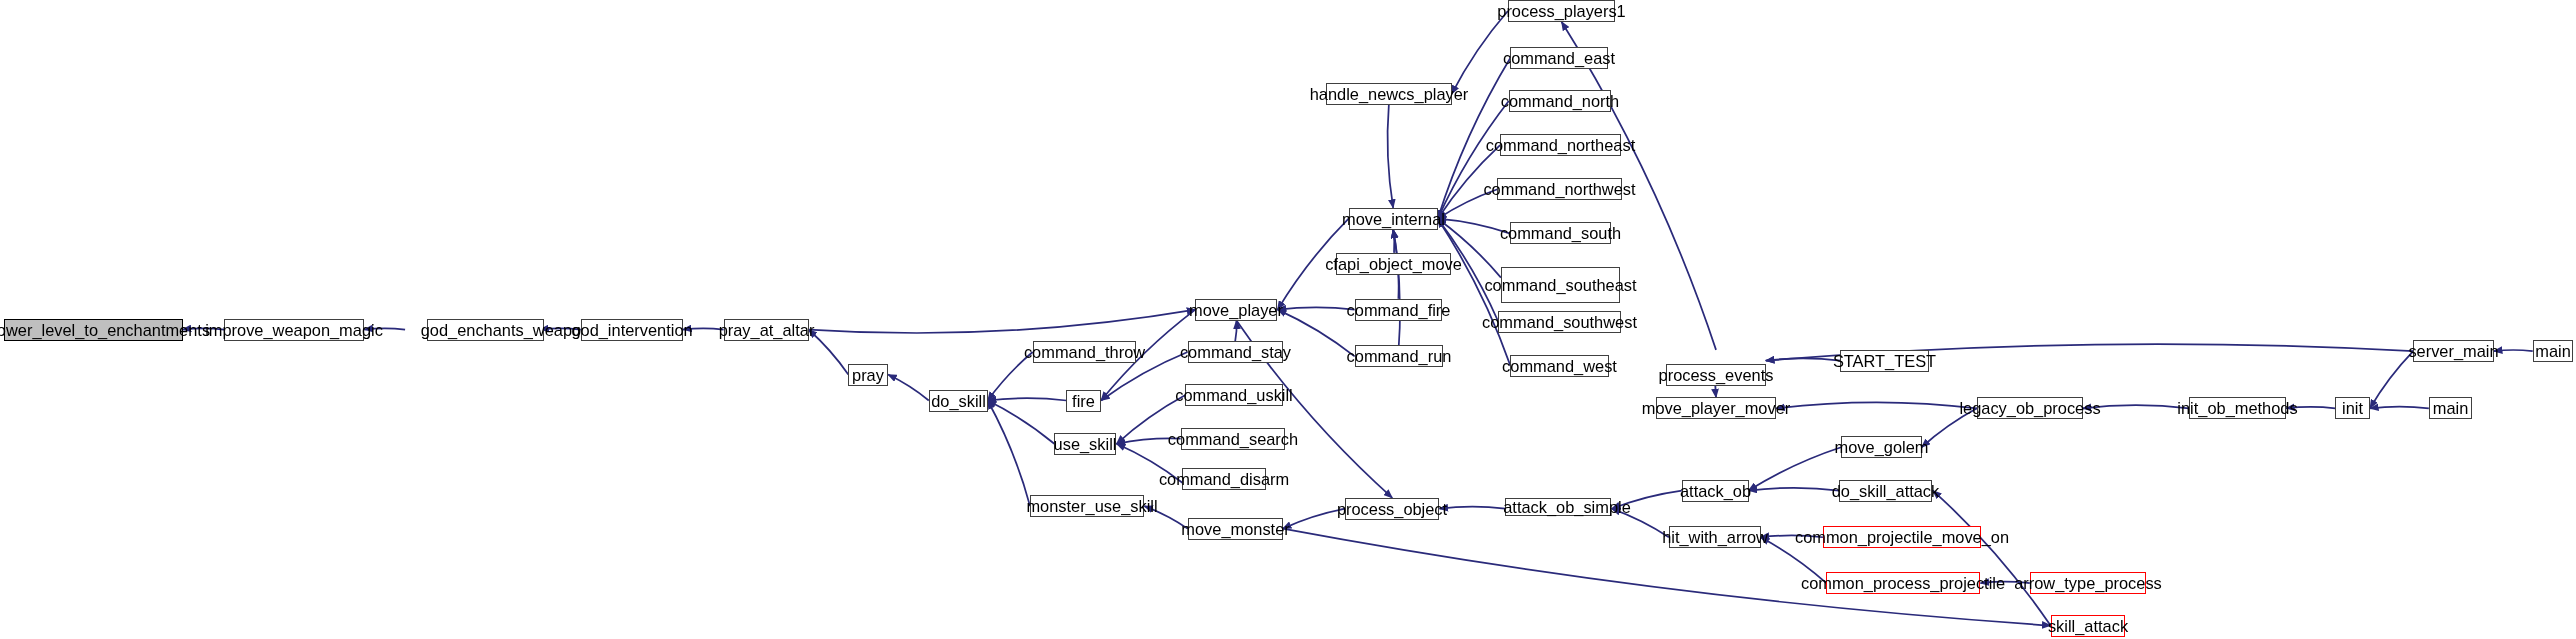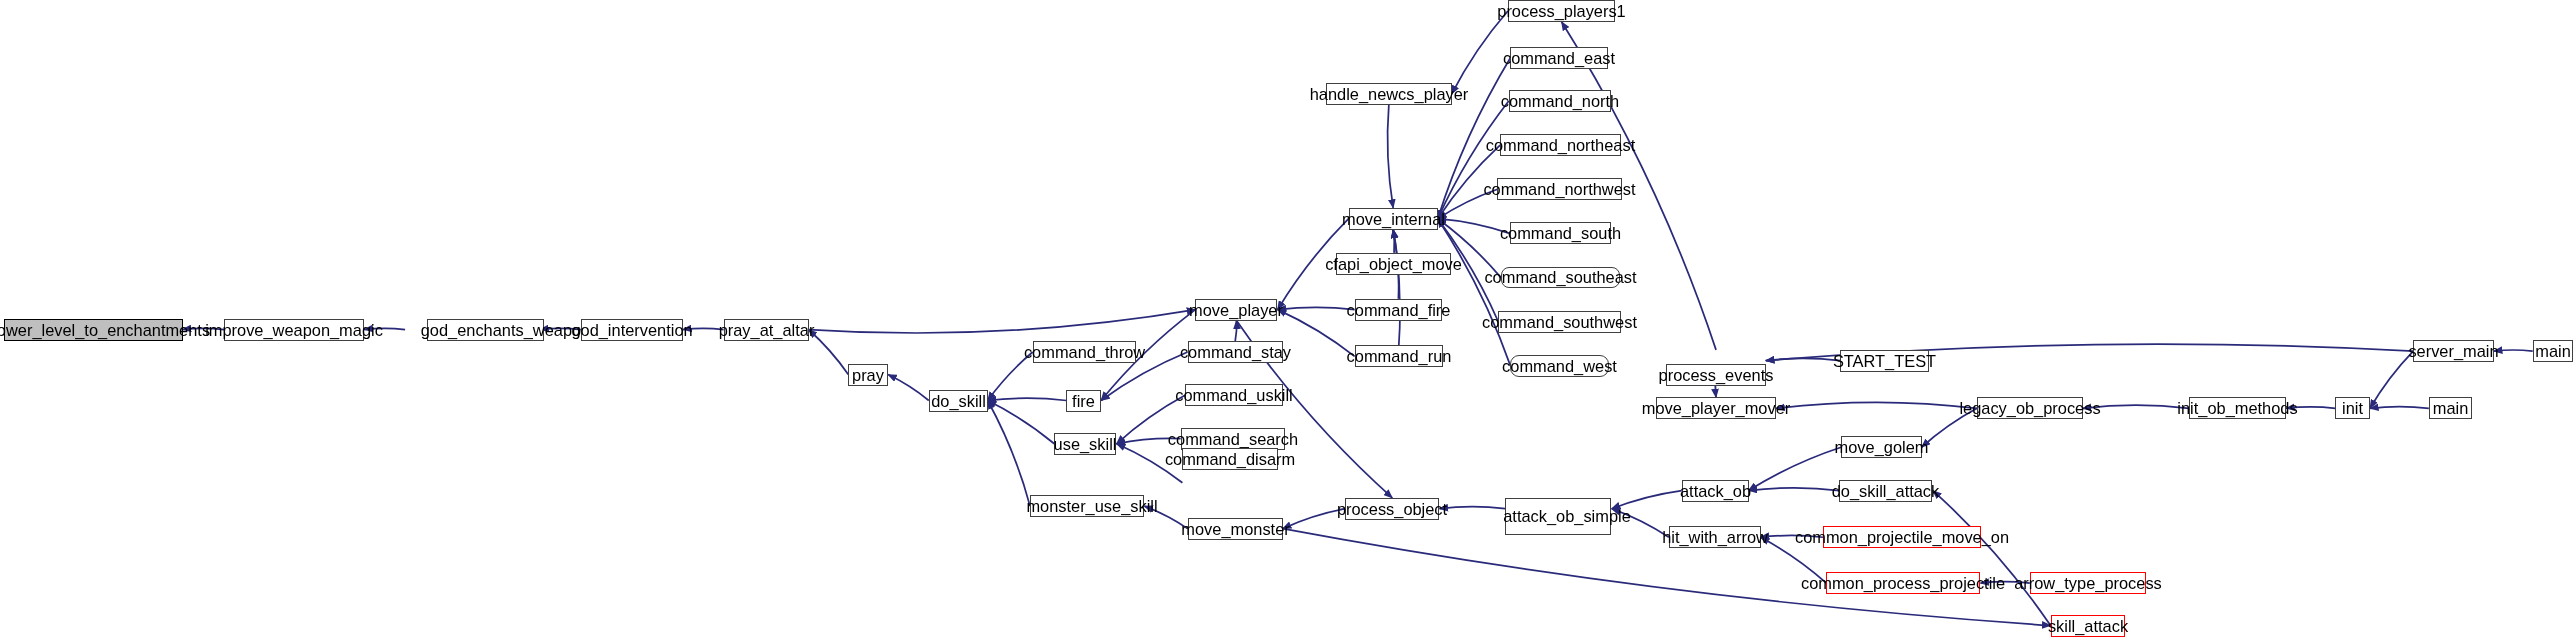--- a/index.html
+++ b/index.html
@@ -102,39 +102,39 @@
       <div class="gnode" style="left: 724px; top: 319px; width: 85px; height: 21.6px;">pray_at_altar</div>
       <div class="gnode" style="left: 848px; top: 364px; width: 40px; height: 21.6px;">pray</div>
       <div class="gnode" style="left: 929px; top: 390px; width: 59px; height: 21.6px;">do_skill</div>
       <div class="gnode" style="left: 1066px; top: 390px; width: 35px; height: 21.6px;">fire</div>
       <div class="gnode" style="left: 1054px; top: 433px; width: 62px; height: 21.6px;">use_skill</div>
       <div class="gnode" style="left: 1030px; top: 495px; width: 114px; height: 21.6px; padding-left: 10px;">monster_use_skill</div>
       <div class="gnode" style="left: 1033px; top: 341px; width: 103px; height: 21.6px;">command_throw</div>
       <div class="gnode" style="left: 1188px; top: 341px; width: 95px; height: 21.6px;">command_stay</div>
       <div class="gnode" style="left: 1185px; top: 384px; width: 98px; height: 21.6px;">command_uskill</div>
       <div class="gnode" style="left: 1181px; top: 428px; width: 104px; height: 21.6px;">command_search</div>
-      <div class="gnode" style="left: 1182px; top: 448px; width: 96px; height: 21.6px;">command_disarm</div>
+      <div class="gnode" style="left: 1182px; top: 468px; width: 84px; height: 21.6px;">command_disarm</div>
       <div class="gnode" style="left: 1188px; top: 518px; width: 95px; height: 21.6px;">move_monster</div>
       <div class="gnode" style="left: 1195px; top: 299px; width: 82px; height: 21.6px;">move_player</div>
       <div class="gnode" style="left: 1355px; top: 299px; width: 87px; height: 21.6px;">command_fire</div>
       <div class="gnode" style="left: 1355px; top: 345px; width: 88px; height: 21.6px;">command_run</div>
       <div class="gnode" style="left: 1336px; top: 253px; width: 115px; height: 21.6px;">cfapi_object_move</div>
       <div class="gnode" style="left: 1349px; top: 208px; width: 89px; height: 21.6px;">move_internal</div>
       <div class="gnode" style="left: 1326px; top: 83px; width: 126px; height: 21.6px;">handle_newcs_player</div>
       <div class="gnode" style="left: 1508px; top: 0px; width: 107px; height: 21.6px;">process_players1</div>
       <div class="gnode" style="left: 1510px; top: 47px; width: 98px; height: 21.6px;">command_east</div>
       <div class="gnode" style="left: 1509px; top: 90px; width: 102px; height: 21.6px;">command_north</div>
       <div class="gnode" style="left: 1500px; top: 134px; width: 121px; height: 21.6px;">command_northeast</div>
       <div class="gnode" style="left: 1497px; top: 178px; width: 125px; height: 21.6px;">command_northwest</div>
       <div class="gnode" style="left: 1510px; top: 222px; width: 101px; height: 21.6px;">command_south</div>
-      <div class="gnode" style="left: 1501px; top: 267px; width: 119px; height: 21px; border-radius: 8px;">command_southeast</div>
+      <div class="gnode" style="left: 1501px; top: 267px; width: 119px; height: 36px;">command_southeast</div>
       <div class="gnode" style="left: 1498px; top: 311px; width: 123px; height: 21.6px;">command_southwest</div>
-      <div class="gnode" style="left: 1510px; top: 355px; width: 99px; height: 21.6px; border-radius: 9px;">command_west</div>
+      <div class="gnode" style="left: 1510px; top: 355px; width: 99px; height: 21.6px;">command_west</div>
       <div class="gnode" style="left: 1345px; top: 498px; width: 94px; height: 21.6px;">process_object</div>
-      <div class="gnode" style="left: 1505px; top: 498px; width: 106px; height: 37px; padding-left: 18px;">attack_ob_simple</div>
+      <div class="gnode" style="left: 1505px; top: 498px; width: 106px; height: 18px; padding-left: 18px;">attack_ob_simple</div>
       <div class="gnode" style="left: 1666px; top: 364px; width: 100px; height: 21.6px;">process_events</div>
       <div class="gnode" style="left: 1840px; top: 350px; width: 89px; height: 21.6px;">START_TEST</div>
       <div class="gnode" style="left: 1656px; top: 397px; width: 120px; height: 21.6px;">move_player_mover</div>
       <div class="gnode" style="left: 1841px; top: 436px; width: 81px; height: 21.6px;">move_golem</div>
       <div class="gnode" style="left: 1682px; top: 480px; width: 67px; height: 21.6px;">attack_ob</div>
       <div class="gnode" style="left: 1839px; top: 480px; width: 93px; height: 21.6px;">do_skill_attack</div>
       <div class="gnode" style="left: 1669px; top: 526px; width: 92px; height: 21.6px;">hit_with_arrow</div>
       <div class="gnode red" style="left: 1823px; top: 526px; width: 158px; height: 21.6px;">common_projectile_move_on</div>
       <div class="gnode red" style="left: 1826px; top: 572px; width: 154px; height: 21.6px;">common_process_projectile</div>
       <div class="gnode red" style="left: 2030px; top: 572px; width: 116px; height: 21.6px;">arrow_type_process</div>

